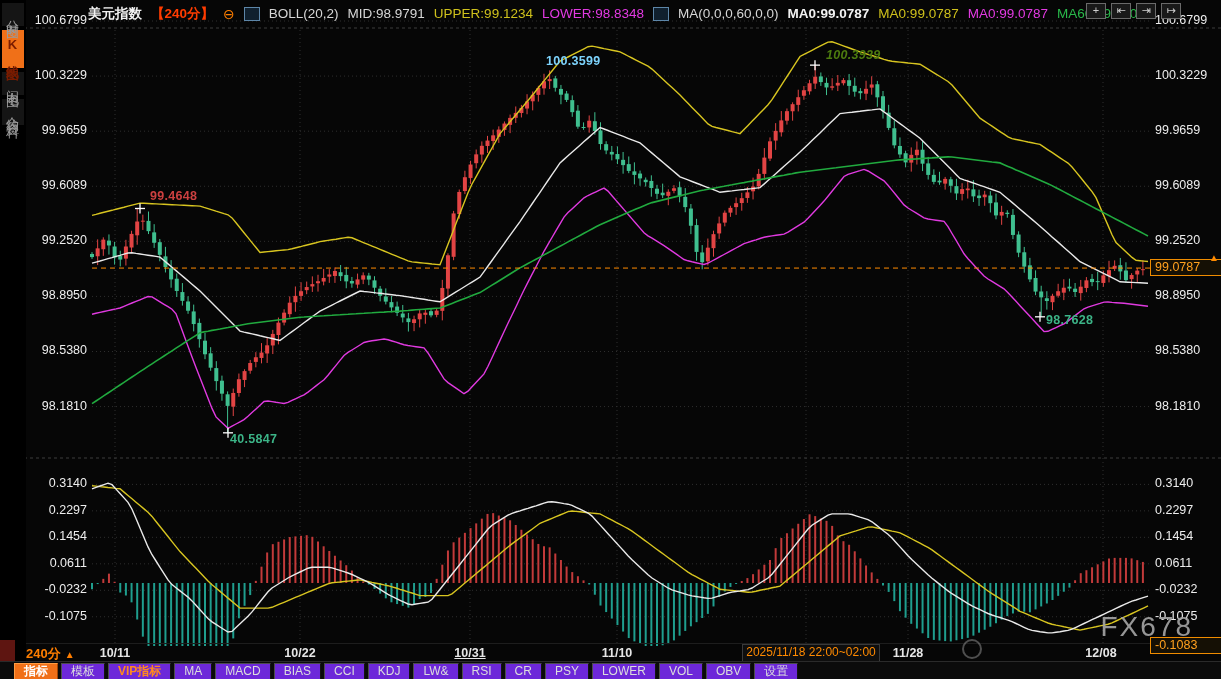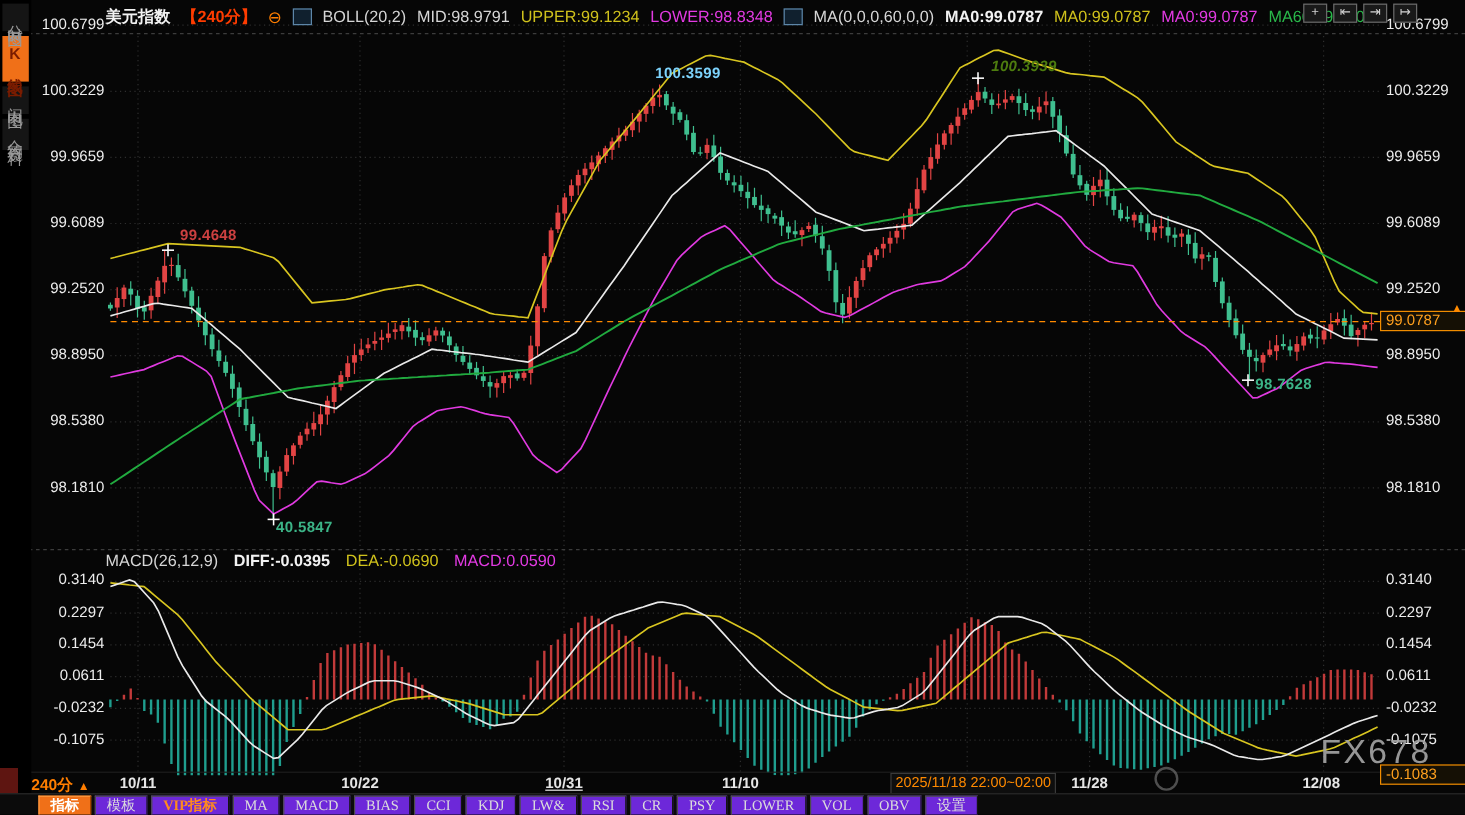--- a/index.html
+++ b/index.html
@@ -47,21 +47,21 @@
     border-radius:50%;opacity:.55;z-index:6;}
   
   #xaxis{position:absolute;left:26px;right:0;top:643px;height:18px;z-index:4;border-top:1px solid #1d1d1d;}
   #period-btn{position:absolute;left:0;top:1px;color:#ff7e00;font-weight:bold;font-size:13px;cursor:pointer;}
   #period-btn i{font-style:normal;font-size:10px;margin-left:4px;}
   .xtick{position:absolute;top:2px;font-size:12.5px;font-weight:bold;color:#e6e6e6;transform:translateX(-50%);}
   #xhl{position:absolute;left:716px;top:0;width:136px;height:16px;background:#0e0e0e;border:1px solid #3a3a3a;
     color:#ff8a00;font-size:12px;text-align:center;line-height:15px;}
   
   #toolbar{position:absolute;left:0;right:0;top:661px;height:18px;background:#0b0b0b;
-    border-top:1px solid #2a2a2a;display:flex;gap:3px;padding-left:32px;z-index:8;align-items:center;font-family:Liberation Serif, serif;}
+    border-top:1px solid #2a2a2a;display:flex;gap:3px;padding-left:14px;z-index:8;align-items:center;}
   .tb-btn{height:15px;padding:0 9px;background:#6d28d9;border:1px solid;
     border-color:#4d4d4d #141414 #141414 #4d4d4d;color:#dcdcdc;font-size:12px;line-height:14px;cursor:pointer;}
   .tb-btn.active{background:#f07018;color:#fff;border-color:#ff9c42 #a34400 #a34400 #ff9c42;font-weight:bold;}
   .tb-btn.vip{color:#ff8a1e;font-weight:bold;}
 </style>
 </head>
 <body>
 
 <div id="app">
   <svg id="chart" width="1221" height="679">
@@ -735,26 +735,20 @@
       <span class="ylab left" style="top: 608.755px;">-0.1075</span>
       <span class="ylab right" style="left: 1155px; top: 608.755px;">-0.1075</span>
       <span class="ann" style="left: 150px; top: 189px; color: rgb(204, 64, 64);">99.4648</span>
       <span class="ann" style="left: 546px; top: 54px; color: #7dd3fc;">100.3599</span>
       <span class="ann" style="left: 826px; top: 48px; color: #4d7c0f; font-style: italic;">100.3939</span>
       <span class="ann" style="left: 230px; top: 432px; color: rgb(60, 180, 135);">40.5847</span>
       <span class="ann" style="left: 1046px; top: 313px; color: rgb(60, 180, 135);">98.7628</span>
     </div>
 
   <div id="macd-dot"></div>
-  <div id="macd-header">
-    <span class="c-dim">MACD(26,12,9)</span>
-    <span class="c-white">DIFF:-0.0395</span>
-    <span class="c-yellow">DEA:-0.0690</span>
-    <span class="c-magenta">MACD:0.0590</span>
-  </div>
 
   <div id="price-box" class="vbox">
     <span>99.0787</span>
     <span class="box-arrow">▲</span>
   </div>
   <div id="macd-box" class="vbox">-0.1083</div>
 
   <div id="wm-ring"></div>
   <div id="wm">FX678</div>
 

